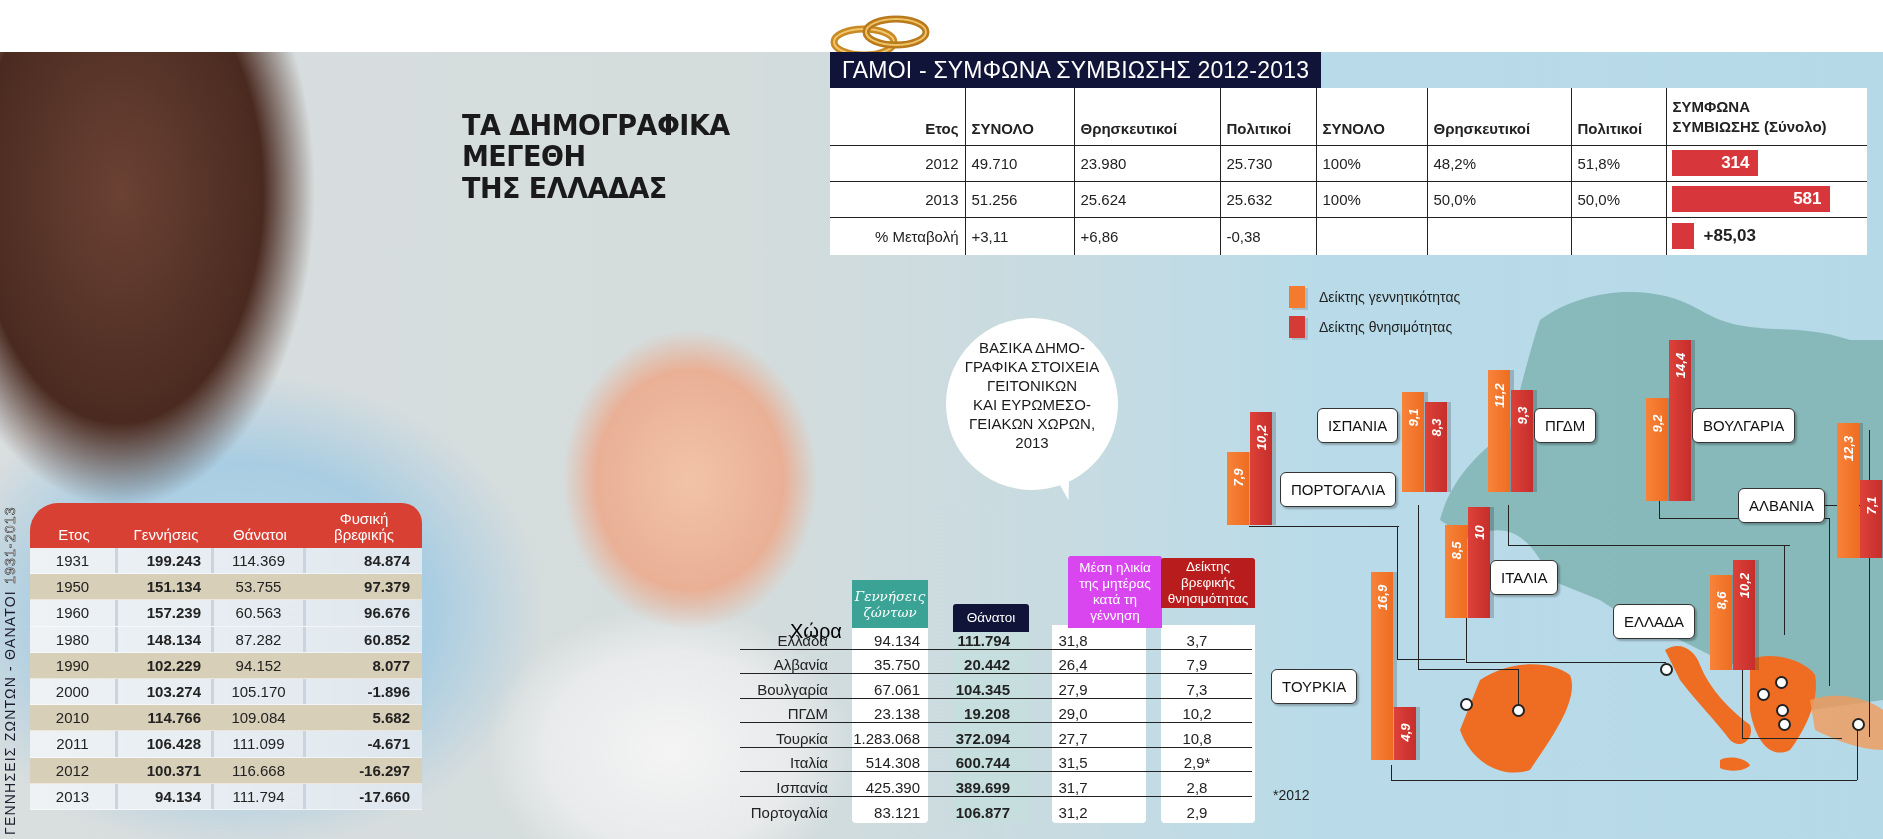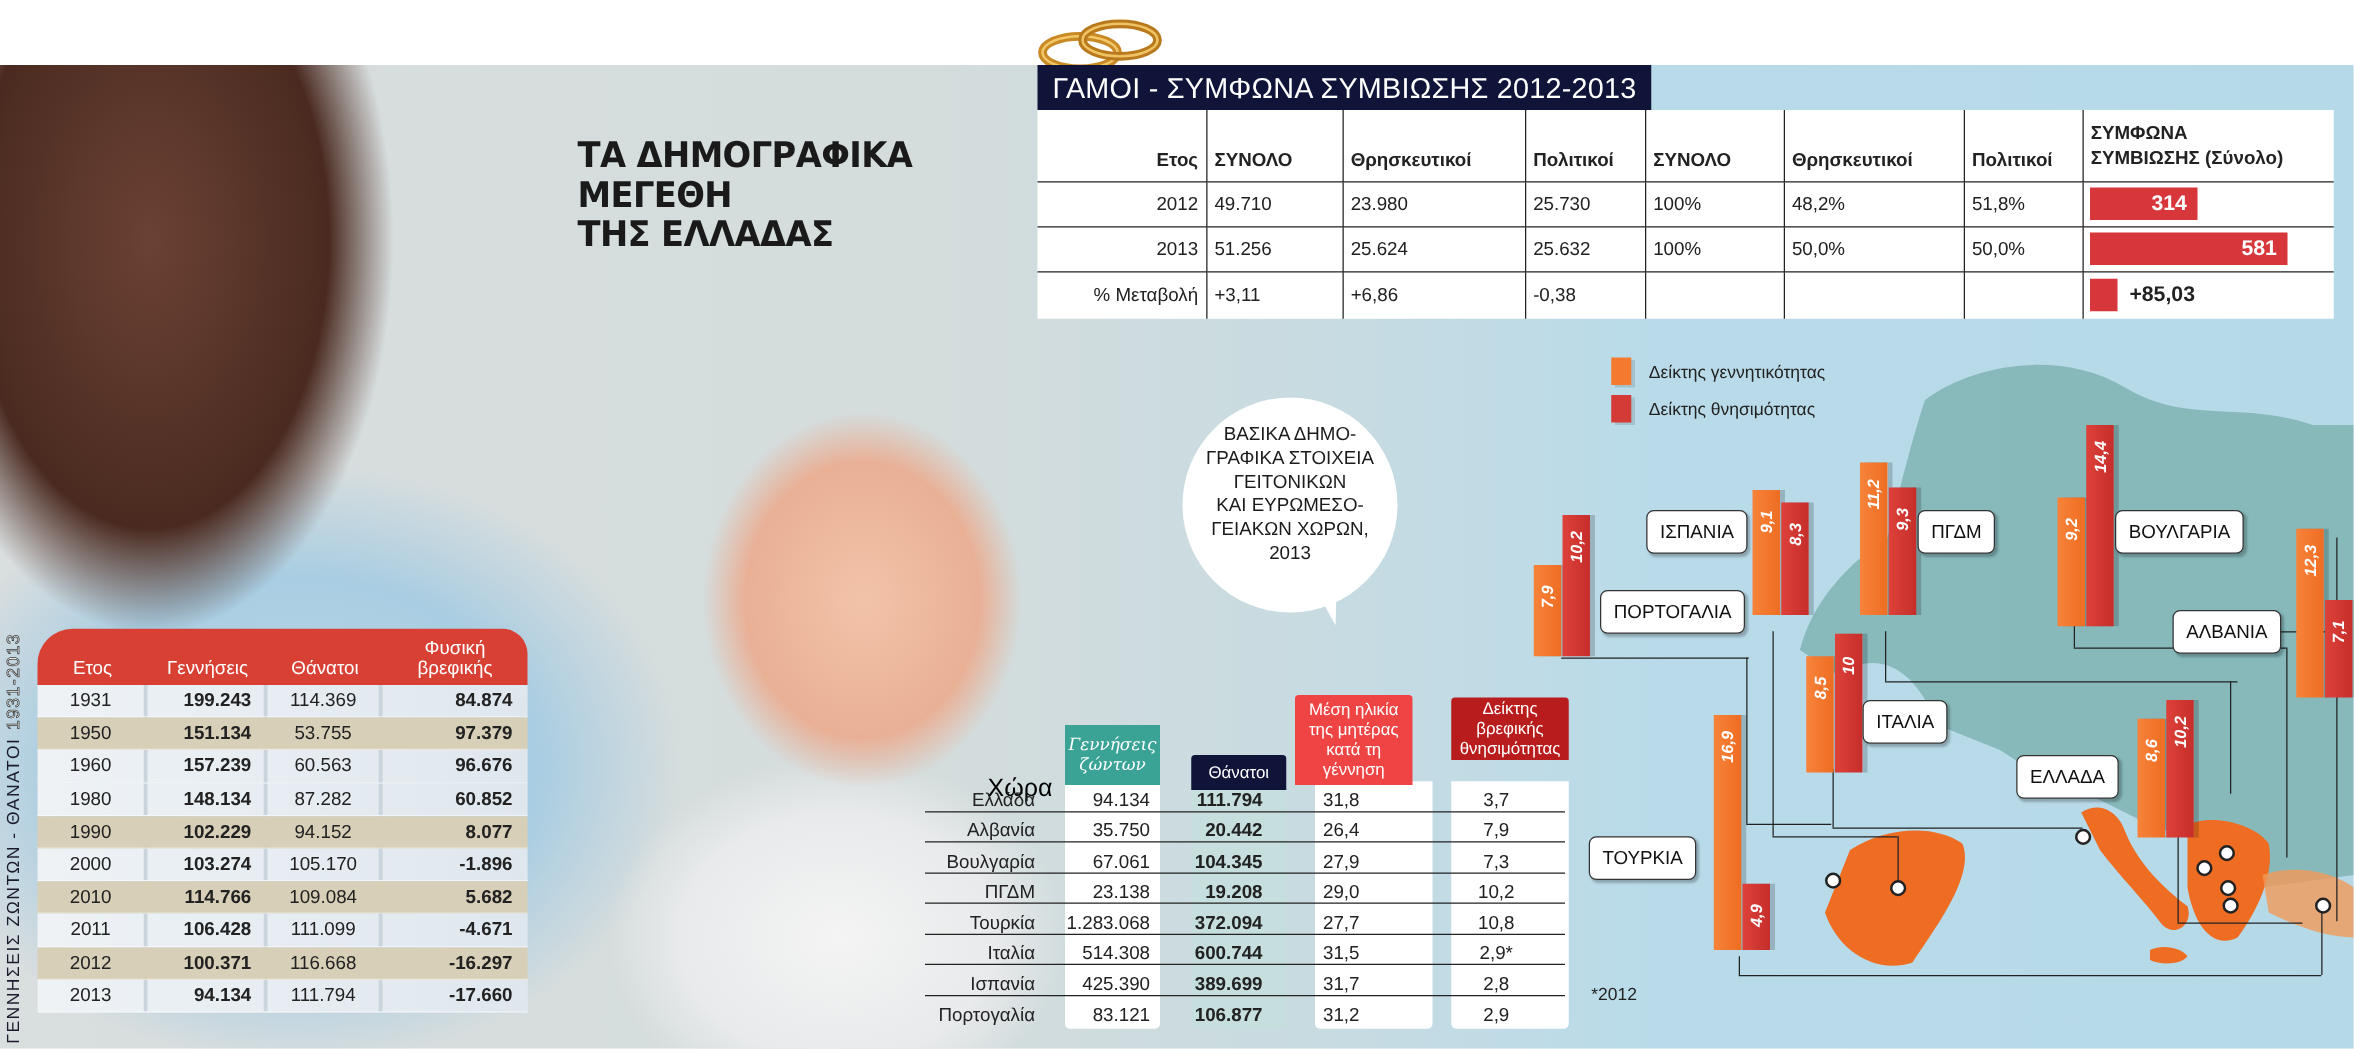--- a/index.html
+++ b/index.html
@@ -221,21 +221,21 @@
   <div class="c-col" style="left:213px;top:77px;width:76px;height:198px;background:#c6dede"></div>
   <div class="c-col" style="left:312px;top:77px;width:94px;height:198px"></div>
   <div class="c-col" style="left:421px;top:77px;width:94px;height:198px"></div>
   <div class="c-hdr" style="left:112px;top:32px;width:76px;height:48px;background:#3aa396;font-family:'DejaVu Serif',serif;font-style:italic">
     <div>Γεννήσεις</div>
     <div>ζώντων</div>
   </div>
   <div class="c-hdr" style="left:213px;top:56px;width:76px;height:28px;background:#0f1438;border-radius:3px 3px 0 0">
     <div>Θάνατοι</div>
   </div>
-  <div class="c-hdr" style="left:296px;top:8px;width:94px;height:72px;background:#ef4444;border-radius:3px 3px 0 0">
+  <div class="c-hdr" style="left:328px;top:8px;width:94px;height:72px;background:#d946ef;border-radius:3px 3px 0 0">
     <div>Μέση ηλικία</div>
     <div>της μητέρας</div>
     <div>κατά τη</div>
     <div>γέννηση</div>
   </div>
   <div class="c-hdr" style="left:421px;top:10px;width:94px;height:50px;background:#b91c1c;border-radius:3px 3px 0 0">
     <div>Δείκτης</div>
     <div>βρεφικής</div>
     <div>θνησιμότητας</div>
   </div>

